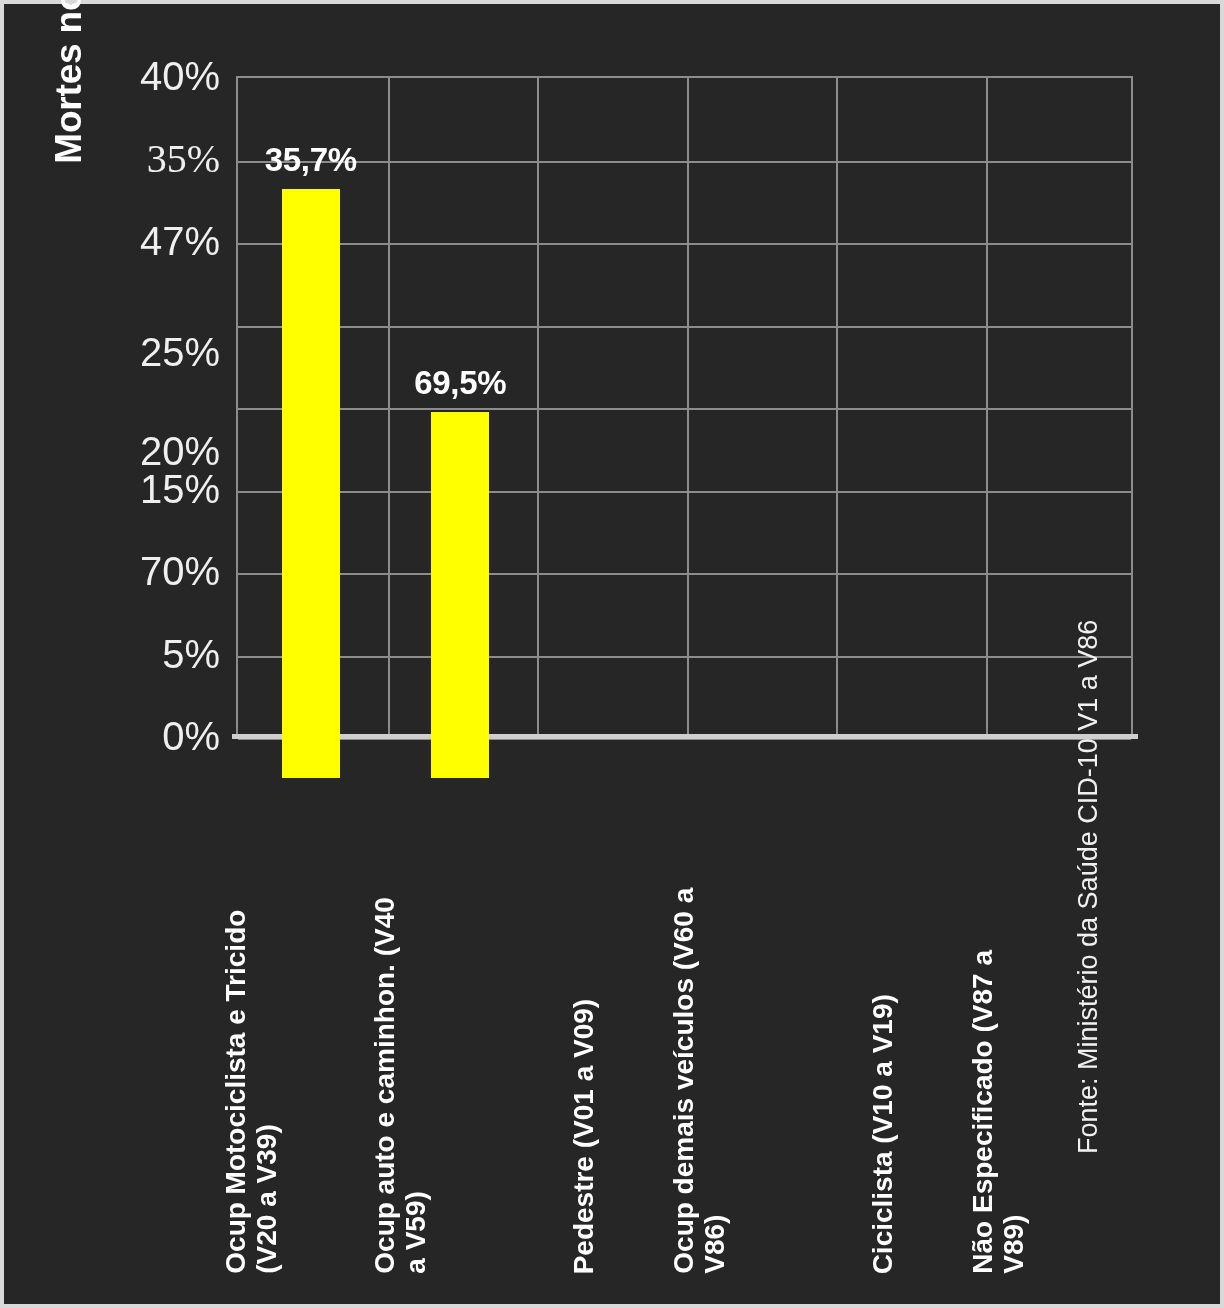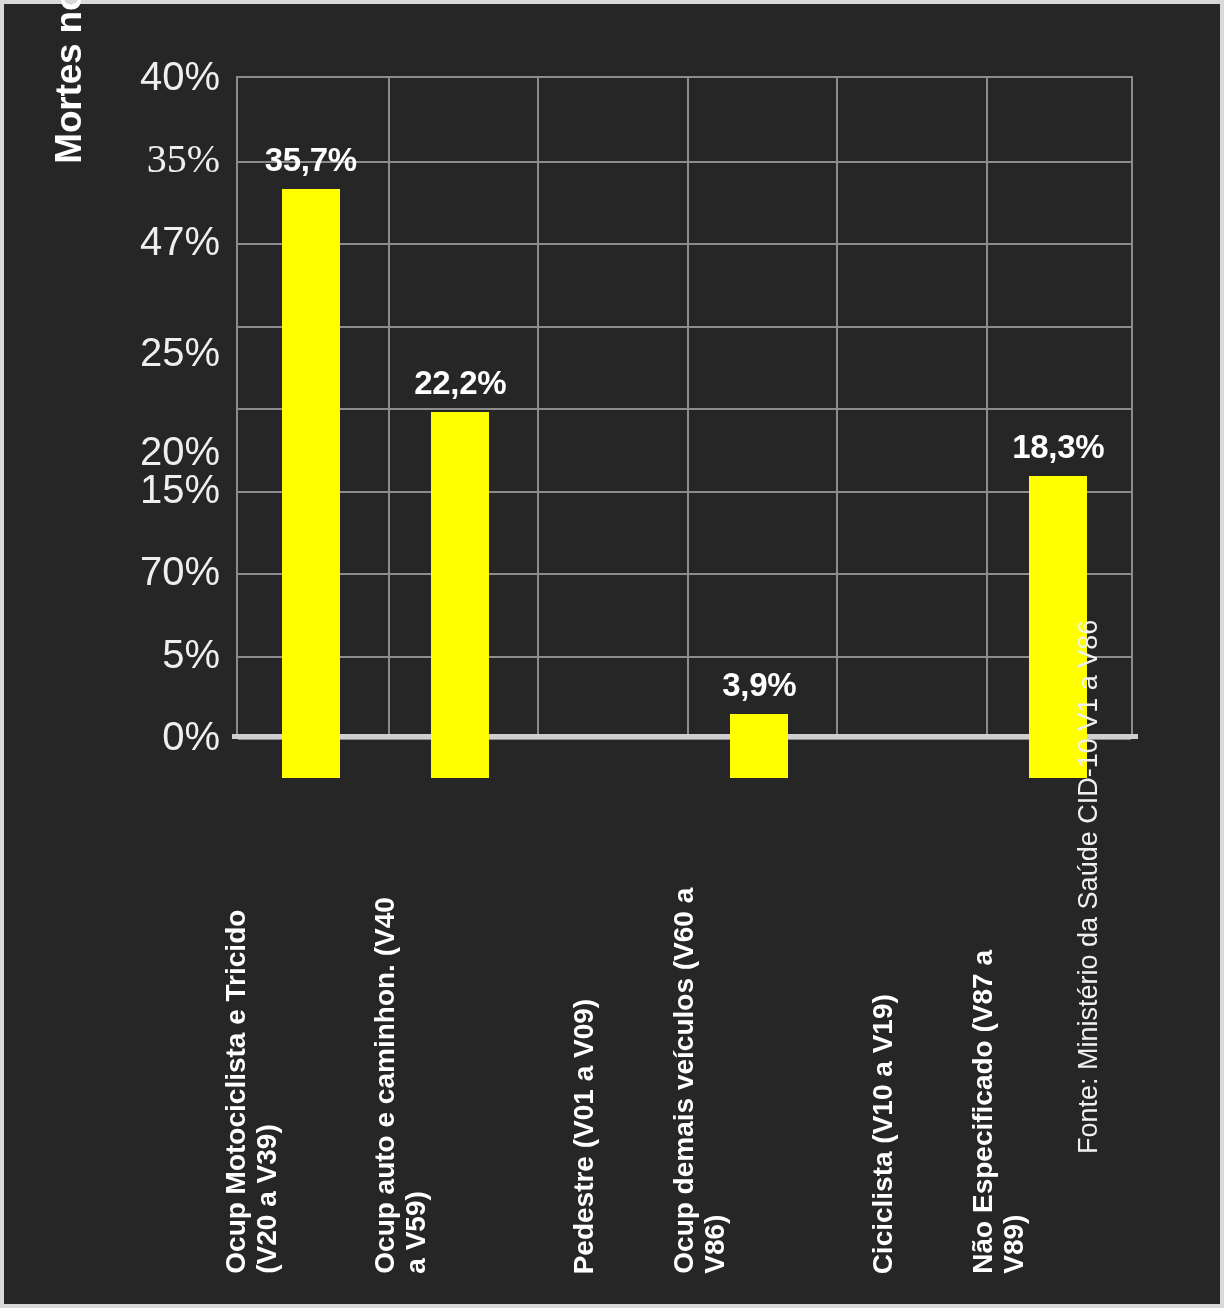--- a/index.html
+++ b/index.html
@@ -212,29 +212,21 @@
 
   <div id="baseline"></div>
 
   <div id="bars-layer">
       <div class="bar-slot" style="left: 0px; width: 149.5px;">
         <div class="bar" style="height: 589.05px;"></div>
         <div class="bar-label" style="bottom: 599.05px;">35,7%</div>
       </div>
       <div class="bar-slot" style="left: 149.5px; width: 149.5px;">
         <div class="bar" style="height: 366.3px;"></div>
-        <div class="bar-label" style="bottom: 376.3px;">22,2%</div>
-      </div>
-      <div class="bar-slot" style="left: 448.5px; width: 149.5px;">
-        <div class="bar" style="height: 64.35px;"></div>
-        <div class="bar-label" style="bottom: 74.35px;">3,9%</div>
-      </div>
-      <div class="bar-slot" style="left: 747.5px; width: 149.5px;">
-        <div class="bar" style="height: 301.95px;"></div>
-        <div class="bar-label" style="bottom: 311.95px;">18,3%</div>
+        <div class="bar-label" style="bottom: 376.3px;">69,5%</div>
       </div>
     </div>
 
   <div id="x-labels">
       <div class="x-cat" style="left: 0px; width: 149.5px;">
         <div class="x-cat-inner" style="margin-left: -28px;">Ocup Motociclista e Tricido
 (V20 a V39)</div>
       </div>
       <div class="x-cat" style="left: 149.5px; width: 149.5px;">
         <div class="x-cat-inner" style="margin-left: -28px;">Ocup auto e caminhon. (V40

